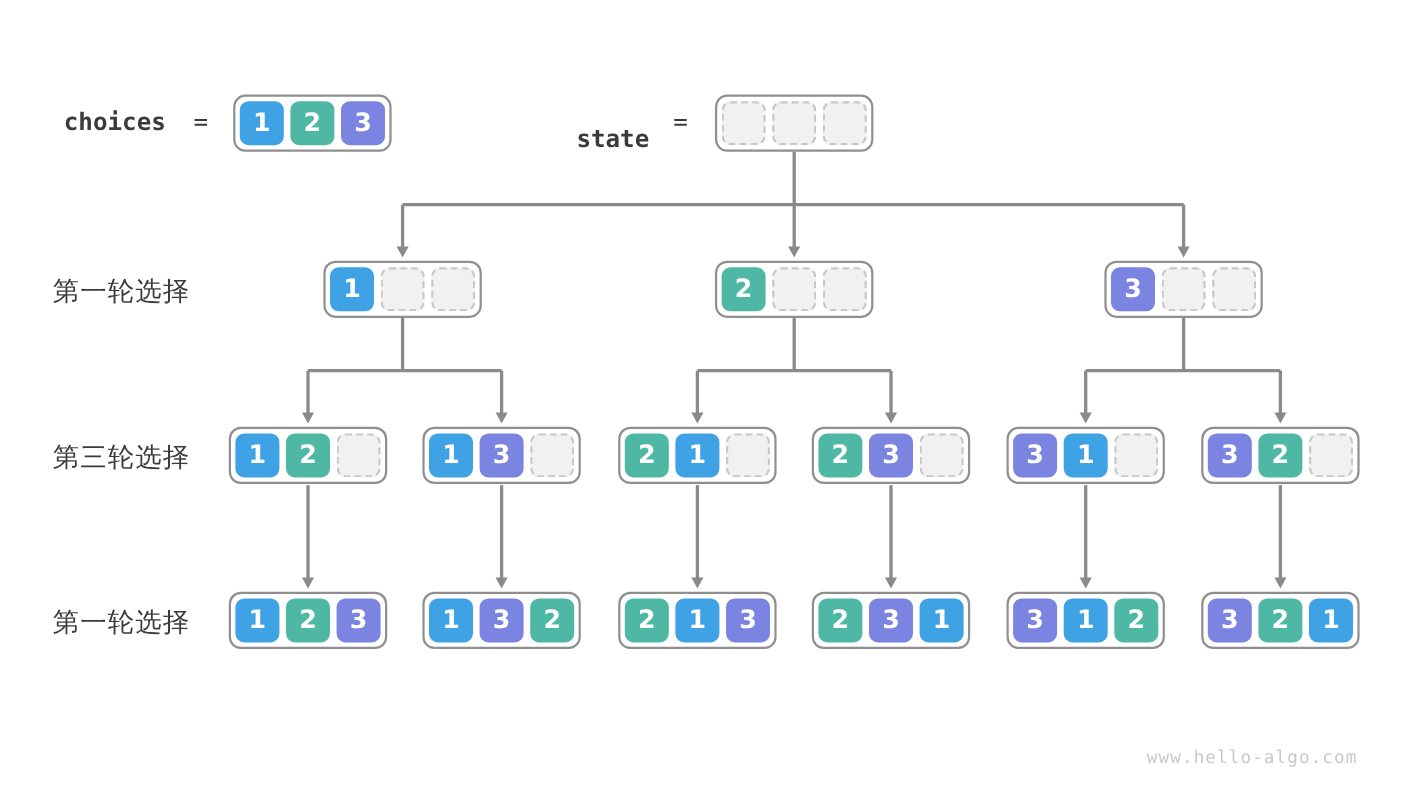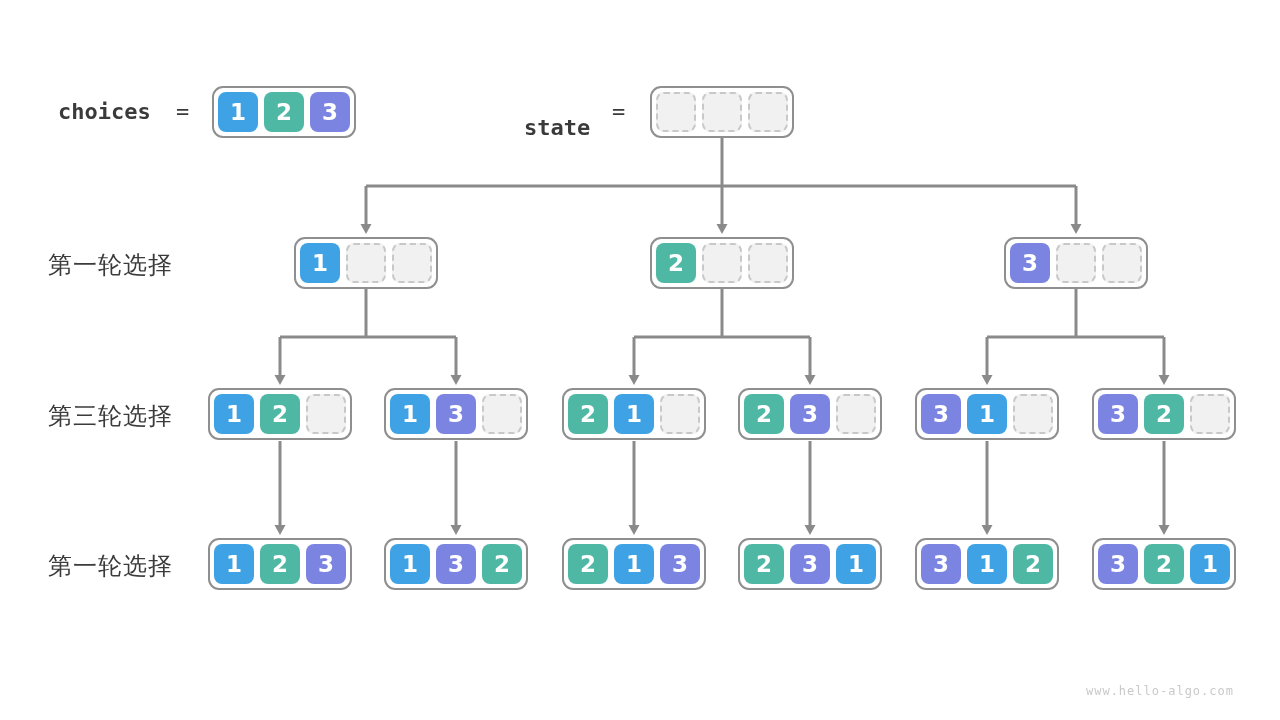--- a/index.html
+++ b/index.html
@@ -29,21 +29,21 @@
   }
   .cell.empty{
     background:#f1f1f1;border:2px dashed #c8c8c8;
   }
   .round-label{
     position:absolute;left:48px;font-size:24px;color:#3b3b3b;
     letter-spacing:1px;white-space:nowrap;
   }
   .watermark{
     position:absolute;right:46px;bottom:22px;
-    font-family:"DejaVu Sans Mono",monospace;font-size:12px;color:#c9c9c9;
+    font-family:"DejaVu Sans Mono",monospace;font-size:16px;color:#c9c9c9;
     letter-spacing:1px;
     margin-top:40px;
   }
 </style>
 </head>
 <body>
 
 <div class="canvas">
 
   <svg id="arrows" viewBox="0 0 1280 720">

